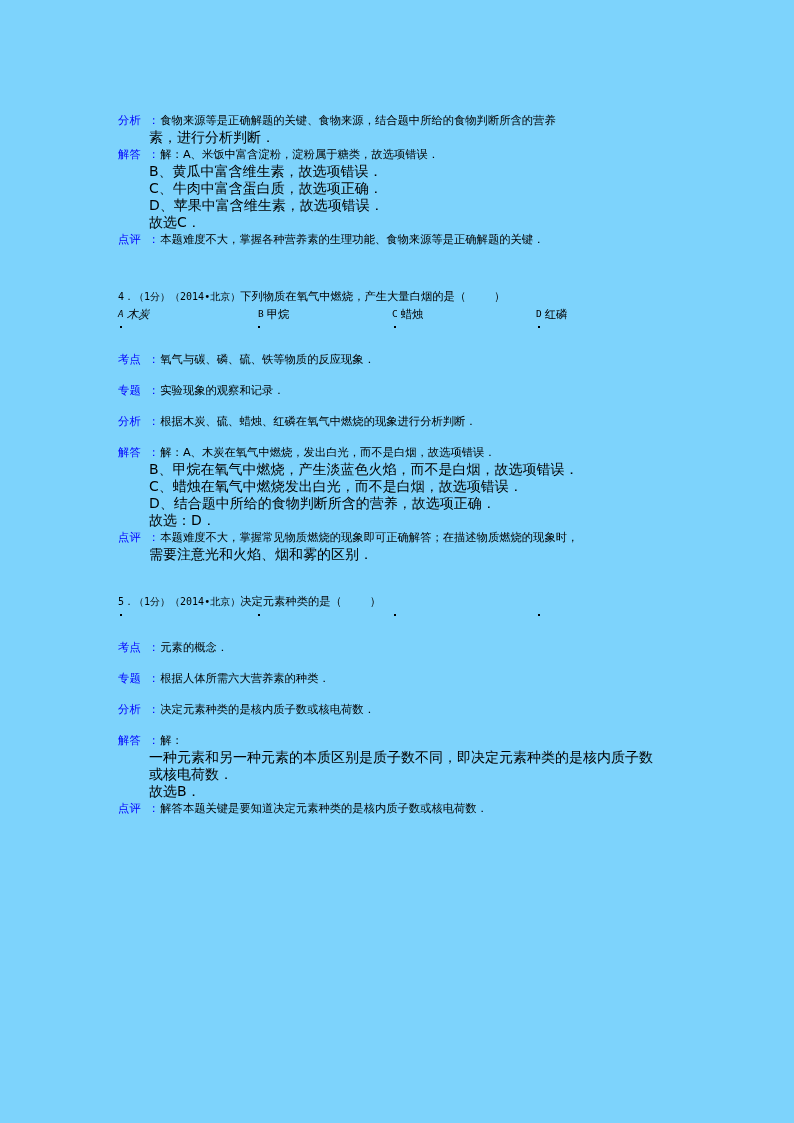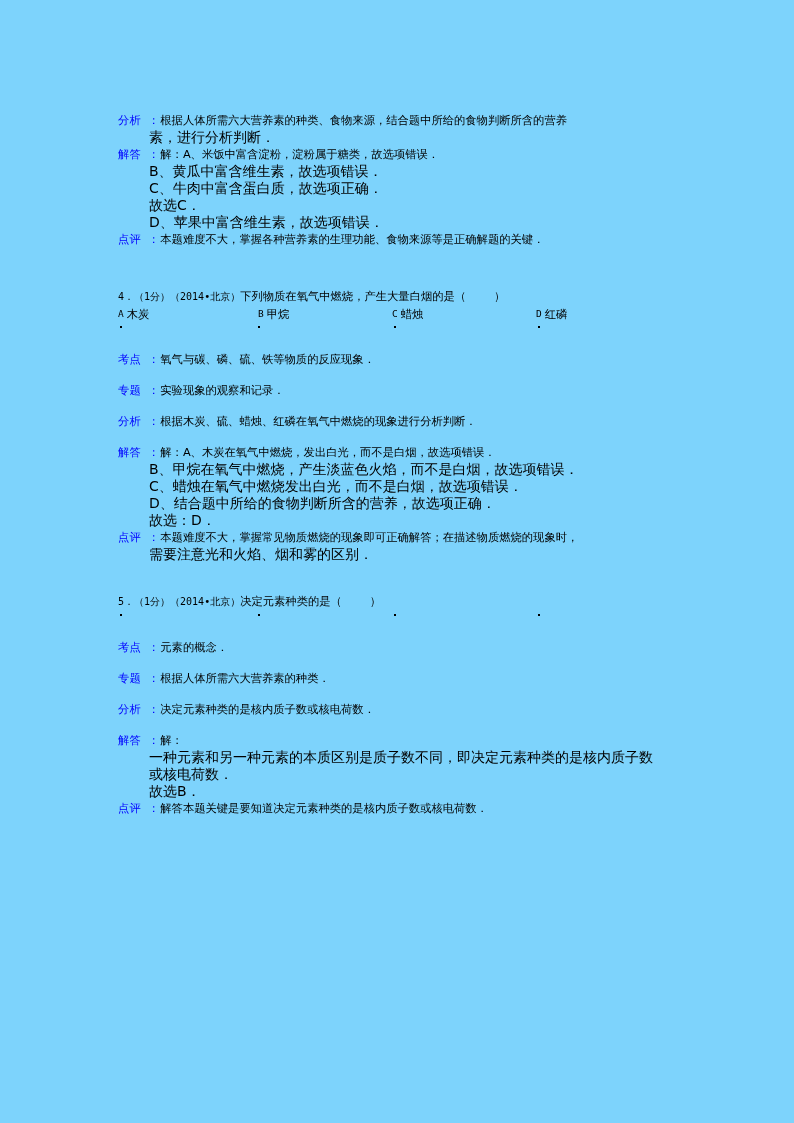--- a/index.html
+++ b/index.html
@@ -113,48 +113,48 @@
 </style>
 </head>
 <body>
 
 <div class="page">
   <div class="content">
 
     <div class="row">
       <span class="label">分析</span>
       <span class="colon">：</span>
-      <span class="body">根据人体所需六大营养素的种类、食物来源，结合题中所给的食物判断所含的营养</span>
+      <span class="body">食物来源等是正确解题的关键、食物来源，结合题中所给的食物判断所含的营养</span>
     </div>
     <div class="cont">素，进行分析判断．</div>
 
     <div class="row">
       <span class="label">解答</span>
       <span class="colon">：</span>
       <span class="body">解：A、米饭中富含淀粉，淀粉属于糖类，故选项错误．</span>
     </div>
     <div class="cont">B、黄瓜中富含维生素，故选项错误．</div>
     <div class="cont">C、牛肉中富含蛋白质，故选项正确．</div>
+    <div class="cont">D、苹果中富含维生素，故选项错误．</div>
     <div class="cont">故选C．</div>
-    <div class="cont">D、苹果中富含维生素，故选项错误．</div>
 
     <div class="row">
       <span class="label">点评</span>
       <span class="colon">：</span>
       <span class="body">本题难度不大，掌握各种营养素的生理功能、食物来源等是正确解题的关键．</span>
     </div>
 
     <div class="gap-xl"></div>
 
     <div class="q-head">
       <span class="num">4．</span><span class="score">（1分）</span><span class="src">（2014•北京）</span><span>下列物质在氧气中燃烧，产生大量白烟的是（</span><span style="padding-left:28px;">）</span>
     </div>
 
     <div class="options">
-      <span class="opt" style="left:0px;"><span class="ltr">A</span><span>木炭</span></span>
+      <span class="opt" style="left:0px;font-style:italic;"><span class="ltr">A</span><span>木炭</span></span>
       <span class="opt" style="left:140px;text-align:center;"><span class="ltr">B</span><span>甲烷</span></span>
       <span class="opt" style="left:274px;"><span class="ltr">C</span><span>蜡烛</span></span>
       <span class="opt" style="left:418px;"><span class="ltr">D</span><span>红磷</span></span>
     </div>
     <div class="opt-dots">
       <span class="dot" style="left:2px;"></span>
       <span class="dot" style="left:140px;"></span>
       <span class="dot" style="left:276px;"></span>
       <span class="dot" style="left:420px;"></span>
     </div>

